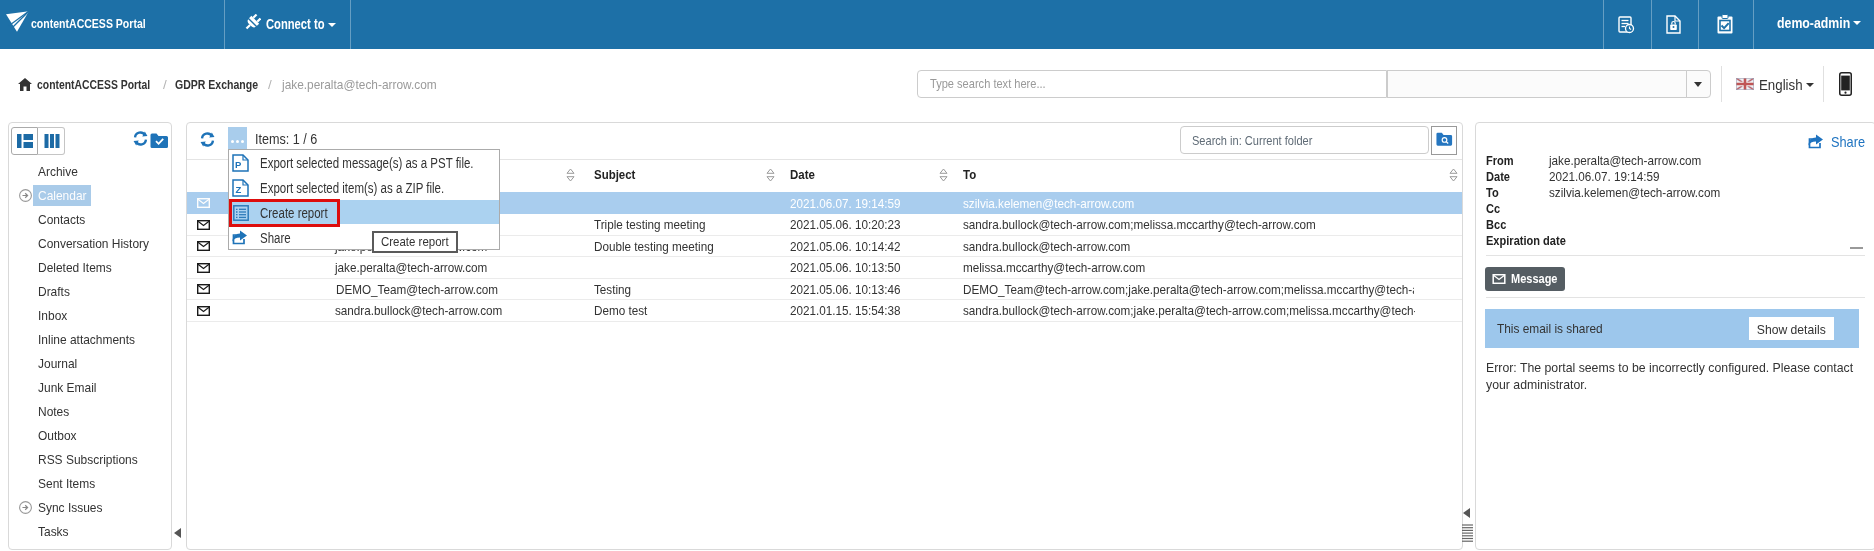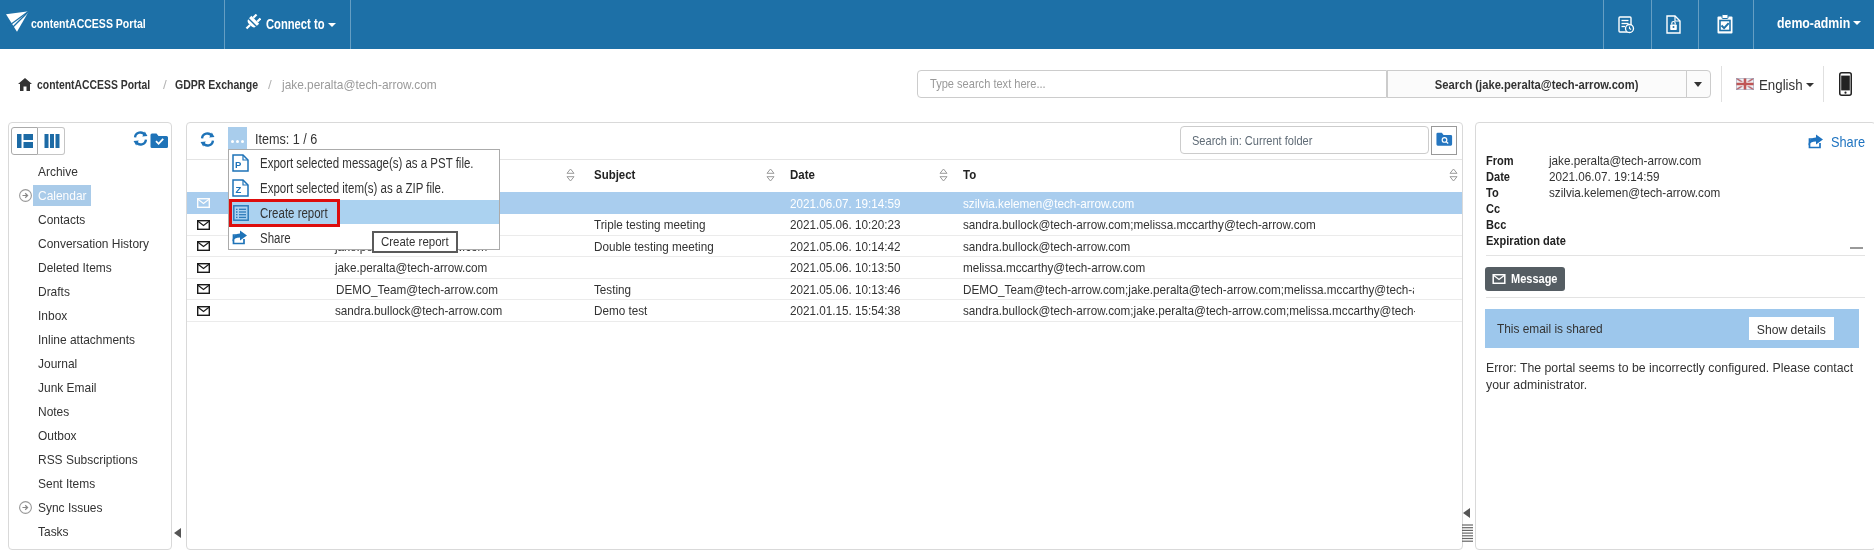--- a/index.html
+++ b/index.html
@@ -75,21 +75,20 @@
     <path d="M7 0 L14 6 H12 V13 H8.5 V8.5 H5.5 V13 H2 V6 H0 Z" fill="#333"></path>
   </svg>
   <div class="t" style="left:37px;top:77px;font-size:13.5px;font-weight:bold;color:#333;transform:scaleX(0.77)">contentACCESS Portal</div>
   <div class="t" style="left:163px;top:77px;font-size:13.5px;color:#b5b5b5">/</div>
   <div class="t" style="left:175px;top:77px;font-size:13.5px;font-weight:bold;color:#333;transform:scaleX(0.78)">GDPR Exchange</div>
   <div class="t" style="left:268px;top:77px;font-size:13.5px;color:#b5b5b5">/</div>
   <div class="t" style="left:282px;top:77px;font-size:13.5px;color:#9a9a9a;transform:scaleX(0.88)">jake.peralta@tech-arrow.com</div>
   <div class="abs" style="left:917px;top:70px;width:470px;height:28px;border:1px solid #ccc;border-radius:4px 0 0 4px"></div>
   <div class="t" style="left:930px;top:76px;font-size:13.5px;color:#999;transform:scaleX(0.82)">Type search text here...</div>
   <div class="abs" style="left:1387px;top:70px;width:300px;height:28px;border:1px solid #ccc;background:#fbfbfb"></div>
-  <div class="abs" style="left:1387px;top:70px;width:300px;height:28px;text-align:center;line-height:28px"><span style="display:inline-block;font-size:13.5px;font-weight:bold;color:#333;transform:scaleX(0.83);white-space:nowrap">Search (jake.peralta@tech-arrow.com)</span></div>
   <div class="abs" style="left:1686px;top:70px;width:25px;height:28px;border:1px solid #ccc;border-radius:0 4px 4px 0;background:#fbfbfb"></div>
   <div class="abs" style="left:1694px;top:82px;width:0;height:0;border-left:4.5px solid transparent;border-right:4.5px solid transparent;border-top:5px solid #333"></div>
   <div class="abs" style="left:1721px;top:66px;width:1px;height:36px;background:#e0e0e0"></div>
   <svg class="abs" style="left:1736px;top:78px" width="18" height="12" viewBox="0 0 18 12">
     <rect width="18" height="12" fill="#f2f2f2"></rect>
     <path d="M0 0 L18 12 M18 0 L0 12" stroke="#c9c9de" stroke-width="2.6"></path>
     <path d="M0 0 L18 12 M18 0 L0 12" stroke="#c06060" stroke-width="1.1"></path>
     <path d="M9 0 V12 M0 6 H18" stroke="#f2f2f2" stroke-width="4.6"></path>
     <path d="M9 0 V12 M0 6 H18" stroke="#c05555" stroke-width="2.6"></path>
     <rect x="0.3" y="0.3" width="17.4" height="11.4" fill="none" stroke="#a0a0b5" stroke-width="0.6"></rect>

